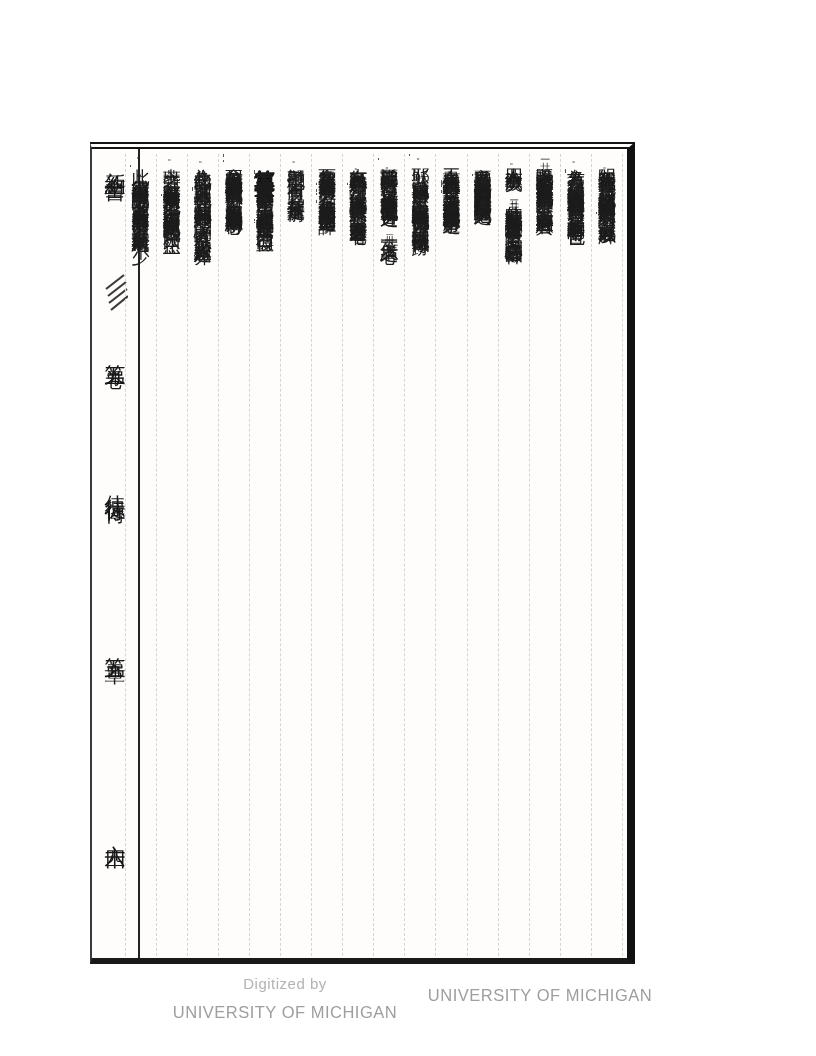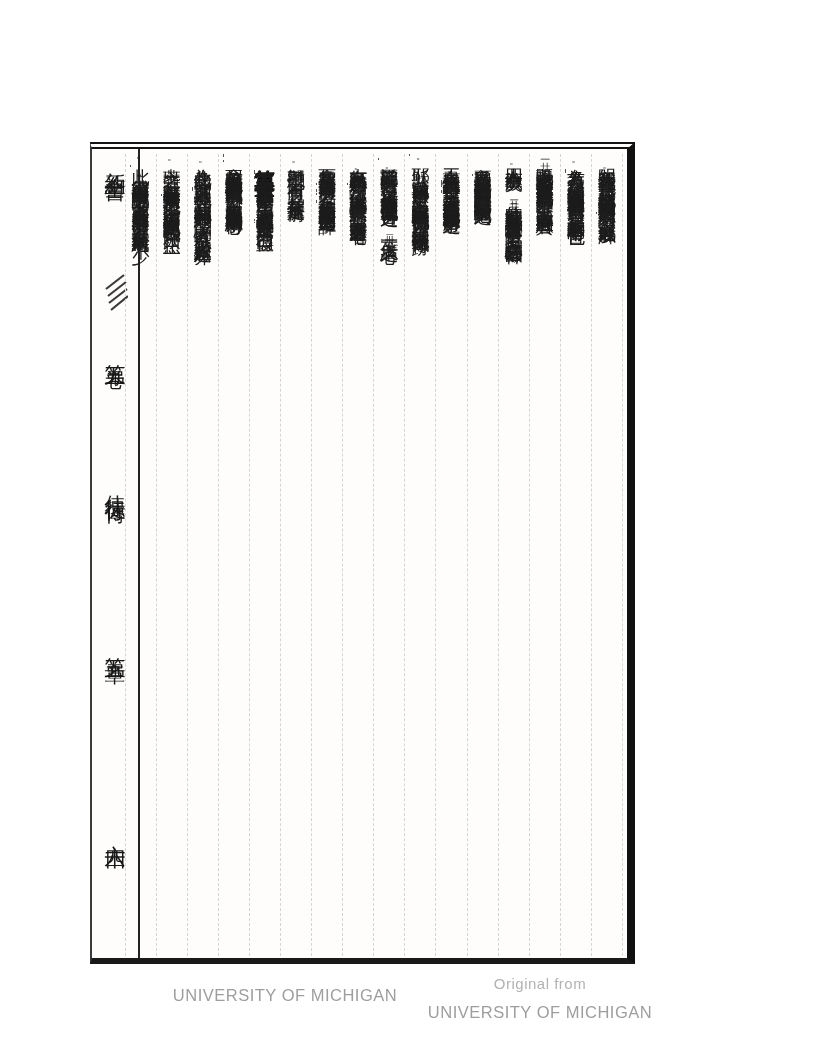--- a/index.html
+++ b/index.html
@@ -70,20 +70,20 @@
         <div class="col"><span class="tx">卽勸慰子也<span class="pc">。</span></span><span class="vs">三七</span><span class="tx">有田售之<span class="pc">。</span>挈其金置使徒足前<span class="pc">。</span></span></div>
         <div class="col"><span class="ch">第五章</span><span class="tx">有一人名</span><span class="nm">亞拿尼亞</span><span class="tx">與妻</span><span class="nm">撒非喇</span><span class="tx">鬻產<span class="pc">。</span></span><span class="vs">二</span><span class="tx">夫婦同謀潛藏其價數分攜數分置使徒足前<span class="pc">。</span></span><span class="vs">三</span><span class="nm">彼得</span><span class="tx">曰</span><span class="nm">亞</span></div>
         <div class="col"><span class="nm">拿尼亞</span><span class="tx">歟何為</span><span class="nm">撒但</span><span class="tx">滿爾心致爾欺聖靈潛藏田價數分耶<span class="pc">。</span></span><span class="vs">四</span><span class="tx">田未售非屬爾乎既售非屬爾權乎爾心何</span></div>
         <div class="col"><span class="tx">為生此念哉<span class="pc">。</span>爾非欺人乃欺神也<span class="pc">。</span></span><span class="vs">五</span><span class="nm">亞拿尼亞</span><span class="tx">聞此言卽仆而氣絕<span class="pc">。</span>聞之者皆大懼<span class="pc">。</span></span><span class="vs">六</span><span class="tx">少者數人遂起殮尸舁</span></div>
         <div class="col"><span class="tx">出葬之<span class="pc">。</span></span><span class="vs">七</span><span class="tx">越一時有半其妻亦入猶未知所遇之事也<span class="pc">。</span></span><span class="vs">八</span><span class="nm">彼得</span><span class="tx">謂之曰爾售田之價止此乎明以告我<span class="pc">。</span>曰然止</span></div>
         <div class="col"><span class="tx">此<span class="pc">。</span></span><span class="vs">九</span><span class="nm">彼得</span><span class="tx">謂之曰爾何為同謀試主之靈耶<span class="pc">。</span>葬爾夫者之足在門外將舁爾出矣<span class="pc">。</span></span><span class="vs">十</span><span class="tx">婦遂仆其足前而氣絕<span class="pc">。</span>少</span></div>
       </div>
   </div>
 
   <div class="footer-stamp stamp-left">
+    <div class="stamp-line1">Digitized by</div>
     <div class="stamp-line2">UNIVERSITY OF MICHIGAN</div>
   </div>
   <div class="footer-stamp stamp-right">
-    <div class="stamp-line1">Original from</div>
     <div class="stamp-line2">UNIVERSITY OF MICHIGAN</div>
   </div>
 
 </div>
 
 </body></html>

